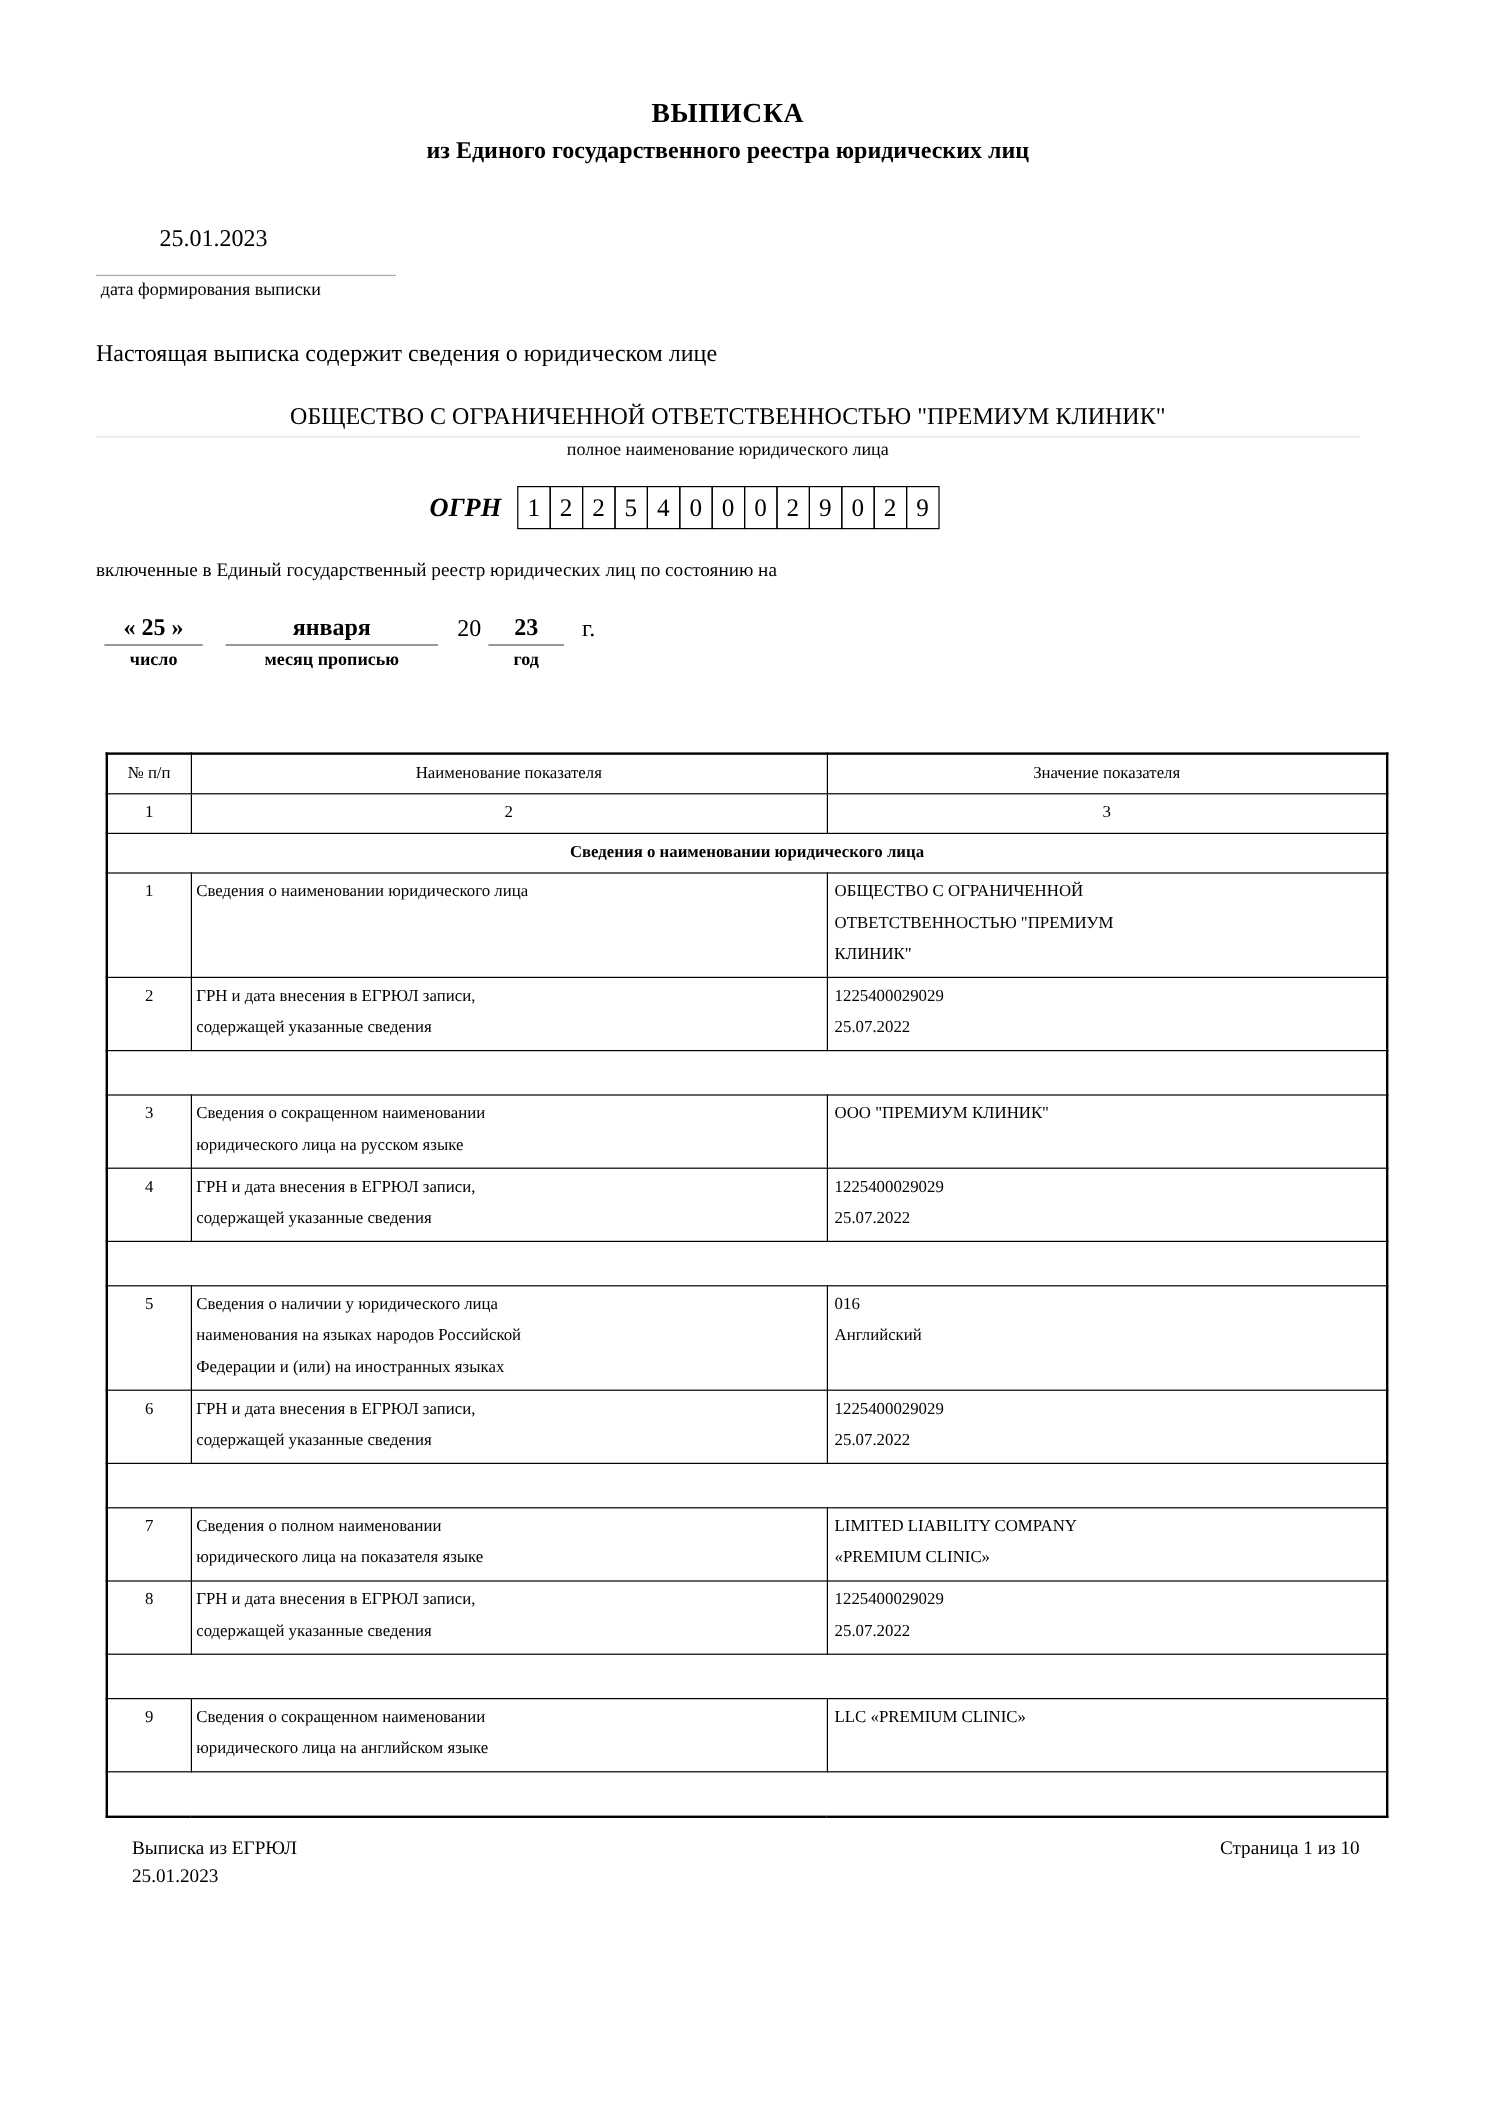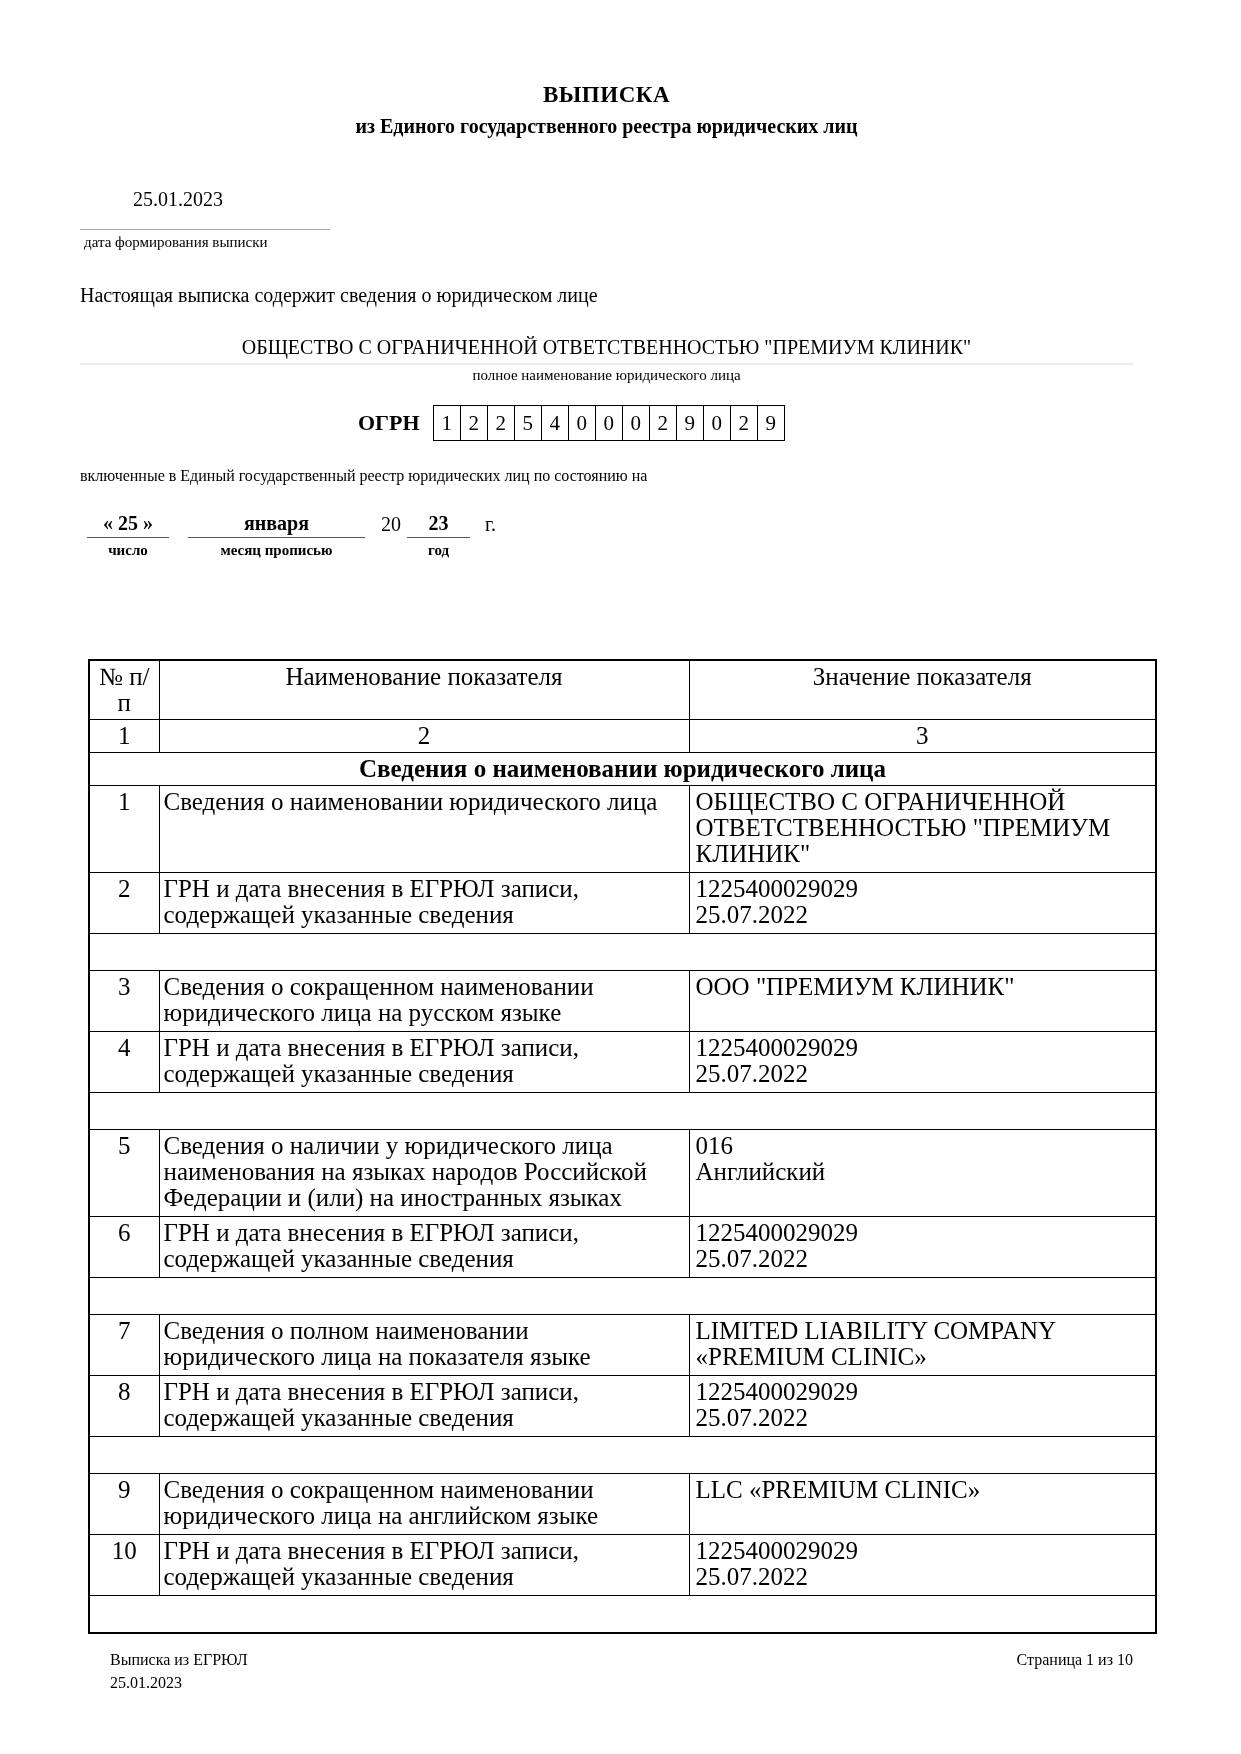--- a/index.html
+++ b/index.html
@@ -18,21 +18,21 @@
   .gen-date-line { margin-top: 18px; width: 250px; border-top: 1px solid #a9a9a9; }
   .gen-date-label { margin-top: 4px; font-size: 15px; padding-left: 4px; }
 
   .intro { margin-top: 33px; font-size: 20px; }
 
   .company { margin-top: 29px; text-align: center; font-size: 20px; }
   .company-line { margin-top: 4px; border-top: 2px solid #ededed; }
   .company-label { margin-top: 2px; text-align: center; font-size: 15px; }
 
   .ogrn-row { margin-top: 21px; margin-left: 278px; display: flex; align-items: center; }
-  .ogrn-label { font-size: 22px; font-weight: bold; margin-right: 13px; }
+  .ogrn-label { font-size: 22px; font-weight: bold; margin-right: 13px; font-style: italic; }
   .ogrn-boxes { display: flex; }
   .ogrn-box {
     width: 26px; height: 34px; border: 1px solid #000; margin-left: -1px;
     display: flex; align-items: center; justify-content: center;
     font-size: 21px;
   }
   .ogrn-box:first-child { margin-left: 0; }
 
   .included { margin-top: 26px; font-size: 16px; }
 
@@ -40,23 +40,23 @@
   .fld { text-align: center; font-weight: bold; }
   .fld .val { padding: 0 4px 2px 4px; border-bottom: 1px solid #555; }
   .fld .lbl { font-size: 15px; margin-top: 4px; }
   .fld-day   { width: 82px; margin-left: 7px; }
   .fld-month { width: 177px; margin-left: 19px; }
   .century   { margin-left: 16px; padding-top: 1px; }
   .fld-year  { width: 63px; margin-left: 6px; }
   .era       { margin-left: 15px; padding-top: 1px; }
 
   table.reg {
-    margin-top: 100px; margin-left: 8px;
+    margin-top: 68px; margin-left: 8px;
     border-collapse: collapse; table-layout: fixed;
-    width: 1067px; font-size: 25px;
+    width: 1067px; font-size: 14px;
   }
   table.reg, table.reg td { border: 1px solid #000; }
   table.reg { border-width: 2px; }
   col.c1 { width: 70px; } col.c2 { width: 530px; } col.c3 { width: 467px; }
   td { vertical-align: top; line-height: 26px; }
   td.hdr   { text-align: center; padding: 3px 4px; }
   td.cnum  { text-align: center; padding: 3px 2px; }
   td.cname { padding: 3px 4px 5px 4px; white-space: pre-line; }
   td.cval  { padding: 3px 4px 5px 6px; white-space: pre-line; }
   tr.section td { text-align: center; font-weight: bold; padding: 3px 4px; }
@@ -216,27 +216,20 @@
       <tr class="spacer">
           <td colspan="3"></td>
         </tr>
 
       <tr>
         <td class="cnum">9</td>
         <td class="cname">Сведения о сокращенном наименовании
 юридического лица на английском языке</td>
         <td class="cval">LLC «PREMIUM CLINIC»</td>
       </tr>
-      <tr>
-        <td class="cnum">10</td>
-        <td class="cname">ГРН и дата внесения в ЕГРЮЛ записи,
-содержащей указанные сведения</td>
-        <td class="cval">1225400029029
-25.07.2022</td>
-      </tr>
       <tr class="spacer">
           <td colspan="3"></td>
         </tr>
     </tbody>
   </table>
 
   <div class="footer">
     <div class="f-left">Выписка из ЕГРЮЛ
 25.01.2023</div>
     <div class="f-right">Страница 1 из 10</div>

